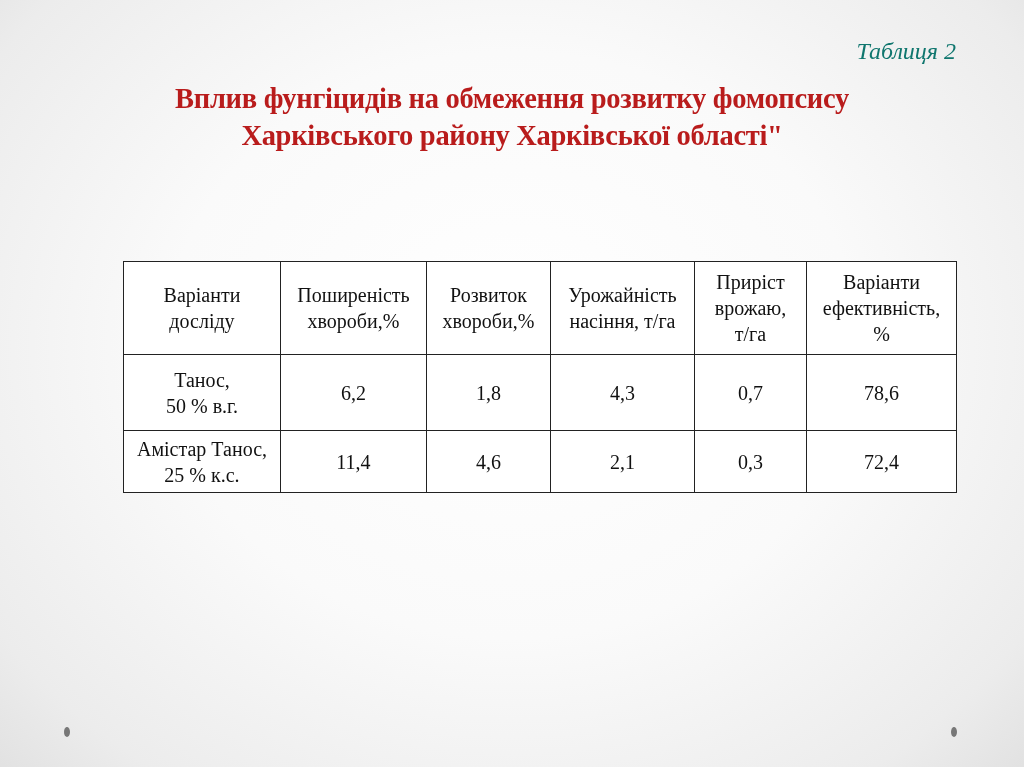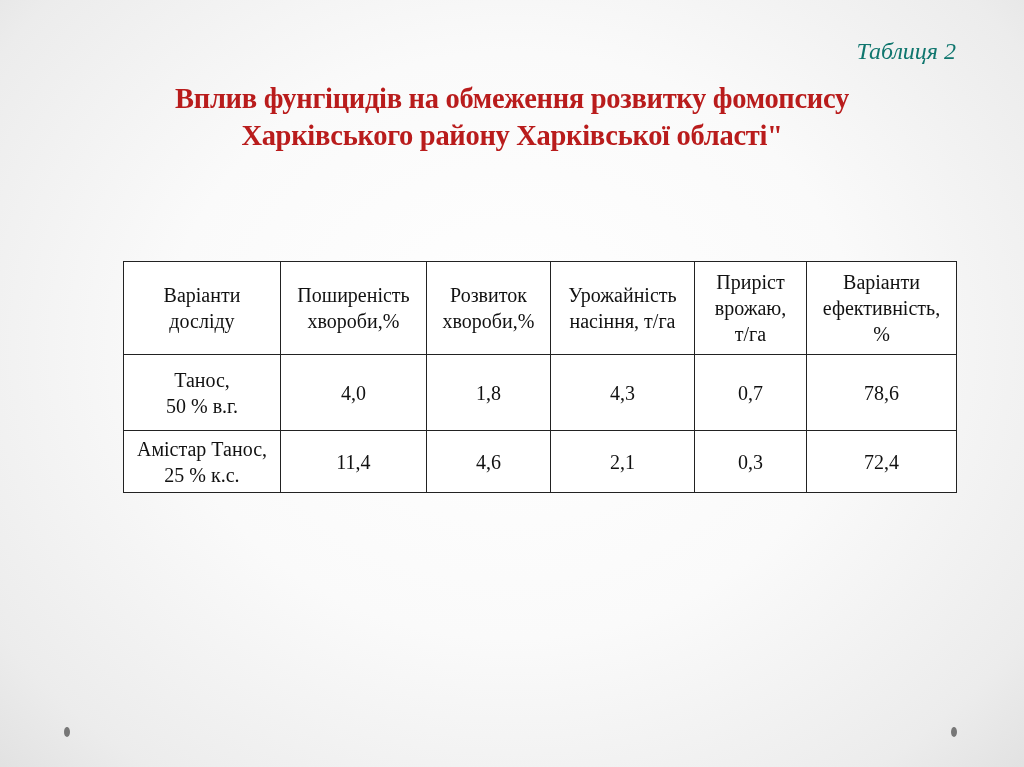--- a/index.html
+++ b/index.html
@@ -77,21 +77,21 @@
       <div>%</div>
     </th>
   </tr>
 
 
   <tr class="r2">
     <td>
       <div>Танос,</div>
       <div>50 % в.г.</div>
     </td>
-    <td>4,0</td>
+    <td>6,2</td>
     <td>1,8</td>
     <td>4,3</td>
     <td>0,7</td>
     <td>78,6</td>
   </tr>
 
   <tr class="r3">
     <td>
       <div>Амістар Танос,</div>
       <div>25 % к.с.</div>

